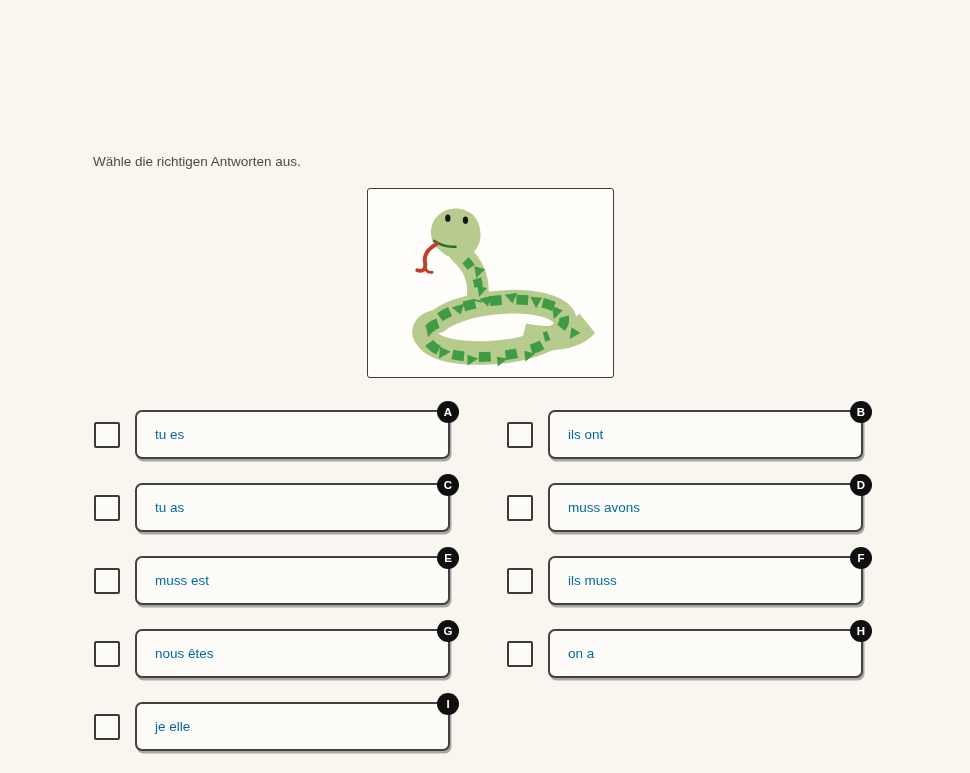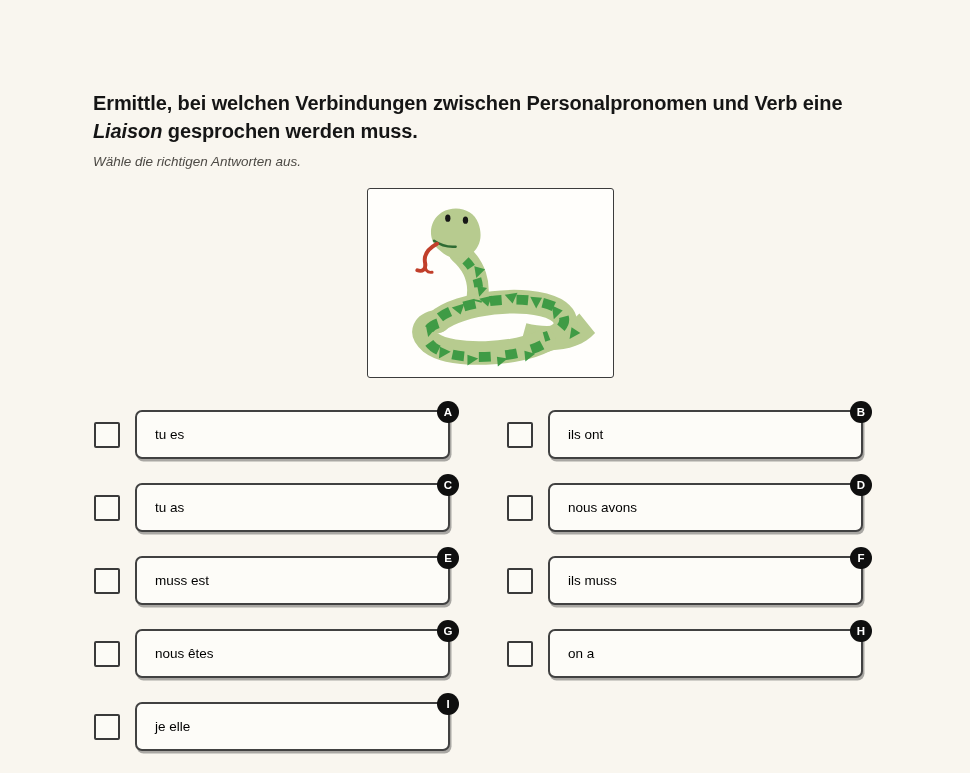--- a/index.html
+++ b/index.html
@@ -22,21 +22,20 @@
     line-height: 28px;
     color: #151515;
     letter-spacing: -0.1px;
   }
   .question-title em { font-style: italic; }
   .instruction {
     position: absolute;
     left: 93px; top: 154px;
     font-size: 13.5px;
     color: #4d4a45;
-    font-style: italic;
   }
 
   
   .image-card {
     position: absolute;
     left: 367px; top: 188px;
     width: 247px; height: 190px;
     background: #fffefb;
     border: 1.5px solid #3c3c3c;
     border-radius: 3px;
@@ -69,43 +68,40 @@
     border: 2px solid #414141;
     border-radius: 7px;
     box-shadow: 1.5px 2.5px 0 rgba(70,70,70,0.45);
     display: flex;
     align-items: center;
     padding-left: 18px;
     cursor: pointer;
   }
   .answer-label {
     font-size: 13.5px;
-    color: #000000;
+    color: #0369a1;
   }
   .badge {
     position: absolute;
     top: -11px; right: -11px;
     width: 22px; height: 22px;
     border-radius: 50%;
     background: #0f0f0f;
     color: #ffffff;
     font-size: 11.5px;
     font-weight: 700;
     line-height: 22px;
     text-align: center;
   }
 </style>
 </head>
 <body style="background: rgb(249, 246, 239);">
 
 <div class="stage">
 
-  <h1 class="question-title"><span>Ermittle, bei welchen Verbindungen zwischen Personalpronomen und Verb eine</span>
-    <em>Liaison</em>
-    <span>gesprochen werden muss.</span></h1>
 
   <div class="instruction">Wähle die richtigen Antworten aus.</div>
 
   <div class="image-card">
     <svg width="216" height="168" viewBox="0 0 220 170" xmlns="http://www.w3.org/2000/svg">
 
       <path d="M 146,126 C 170,132 190,128 200,116 L 216,136 C 200,154 168,158 140,148 Z" fill="#b7cb8f"></path>
 
       <g fill="none" stroke-linecap="round" stroke="#b7cb8f">
         <path stroke-width="22" d="M 78,54 C 94,68 100,86 95,106"></path>
@@ -194,21 +190,21 @@
     <div class="checkbox"></div>
     <div class="answer-box">
       <span class="answer-label">ils ont</span>
       <span class="badge">B</span>
     </div>
   </div>
 
   <div class="option-row" style="left:507px; top:483px;">
     <div class="checkbox"></div>
     <div class="answer-box">
-      <span class="answer-label">nous avons</span>
+      <span class="answer-label">muss avons</span>
       <span class="badge">D</span>
     </div>
   </div>
 
   <div class="option-row" style="left:507px; top:556px;">
     <div class="checkbox"></div>
     <div class="answer-box">
       <span class="answer-label">ils muss</span>
       <span class="badge">F</span>
     </div>

